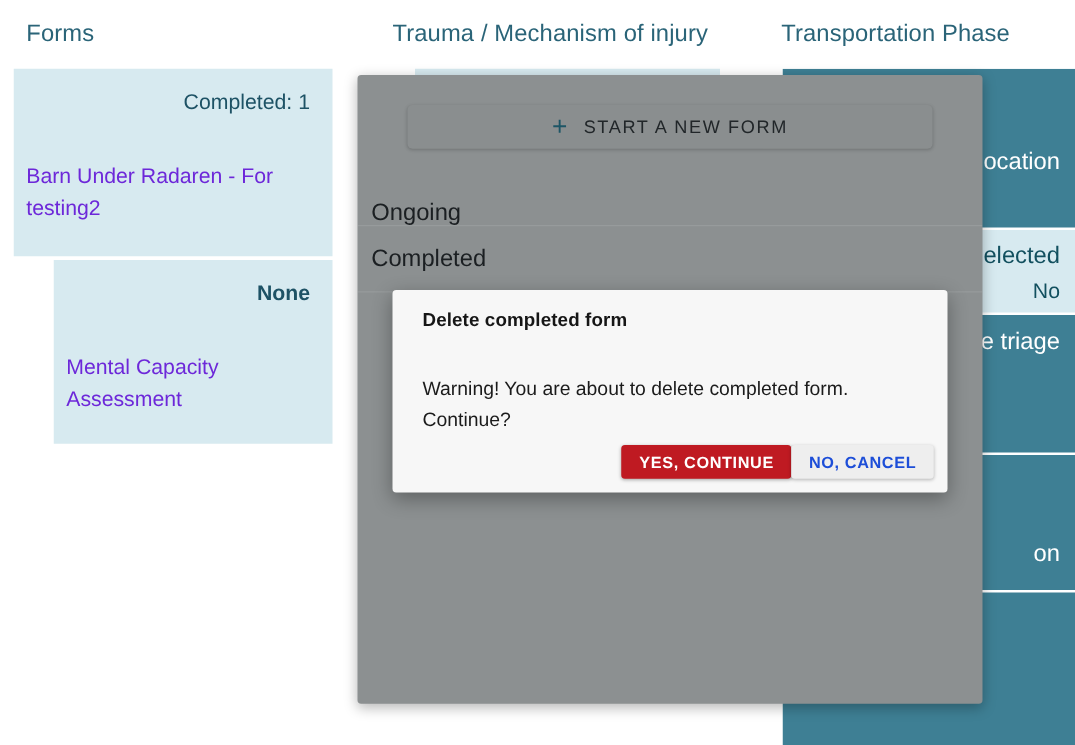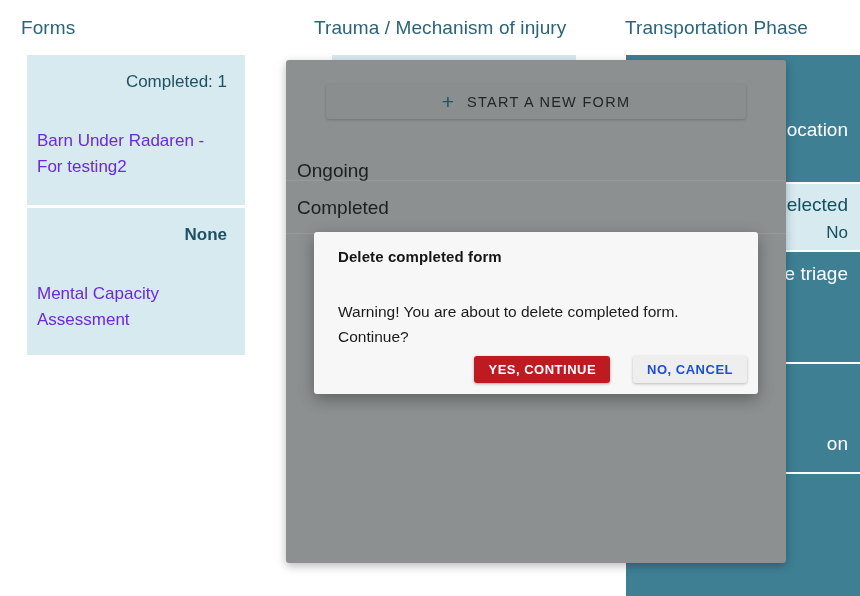--- a/index.html
+++ b/index.html
@@ -28,22 +28,22 @@
     white-space: nowrap;
     letter-spacing: 0.1px;
   }
   #hdr-forms      { left: 21px; }
   #hdr-trauma     { left: 314px; }
   #hdr-transport  { left: 625px; }
 
   
   .col-forms {
     position: absolute;
-    left: 27px; top: 55px;
-    width: 218px;
+    left: 11px; top: 55px;
+    width: 255px;
   }
   .form-card {
     background: #d7eaf0;
     padding: 16px 18px 16px 10px;
     margin-bottom: 3px;
     cursor: pointer;
   }
   .form-card .status {
     display: block;
     text-align: right;
@@ -54,21 +54,21 @@
   .form-card .status.bold { font-weight: 700; }
   .form-card .title {
     display: block;
     margin-top: 35px;
     color: #6d28d9;
     font-size: 17px;
     line-height: 26px;
     text-align: left;
   }
   #form-card-1 { height: 150px; }
-  #form-card-2 { height: 147px; }
+  #form-card-2 { height: 147px; margin-left: 32px; }
 
   
   .col-transport {
     position: absolute;
     left: 626px; top: 55px;
     width: 234px;
     height: 541px;
     overflow: hidden;
   }
   .tp-card {
@@ -170,21 +170,21 @@
     position: absolute;
     left: 24px; top: 67px;
     width: 400px;
     color: #1b1b1b;
     font-size: 15.5px;
     line-height: 25px;
   }
   #modal-actions {
     position: absolute;
     right: 11px; bottom: 11px;
-    display: flex; align-items: flex-start; gap: 23px;
+    display: flex; align-items: flex-start; gap: 0;
   }
   .modal-btn {
     border: none;
     border-radius: 3px;
     cursor: pointer;
     font-family: "Liberation Sans", sans-serif;
     font-size: 13px;
     font-weight: 700;
     letter-spacing: 0.5px;
     padding: 0 14px;

